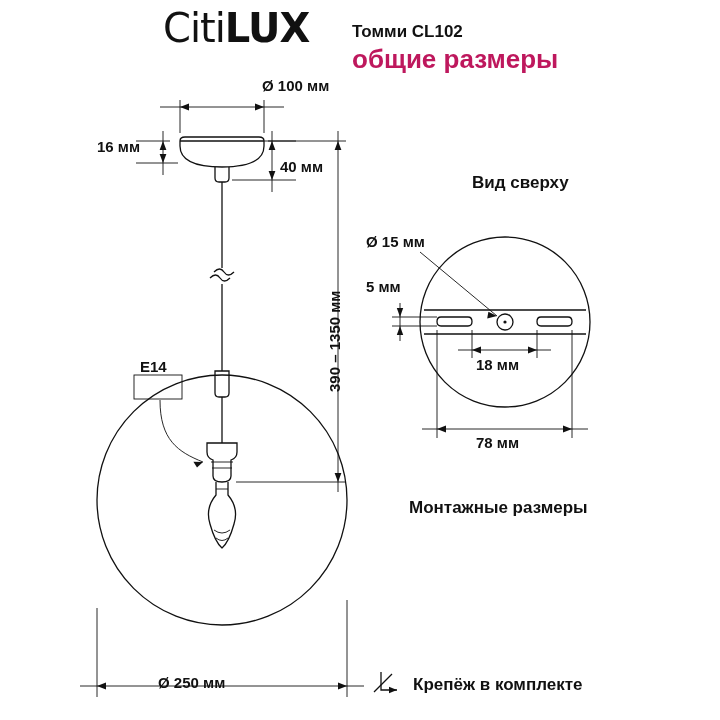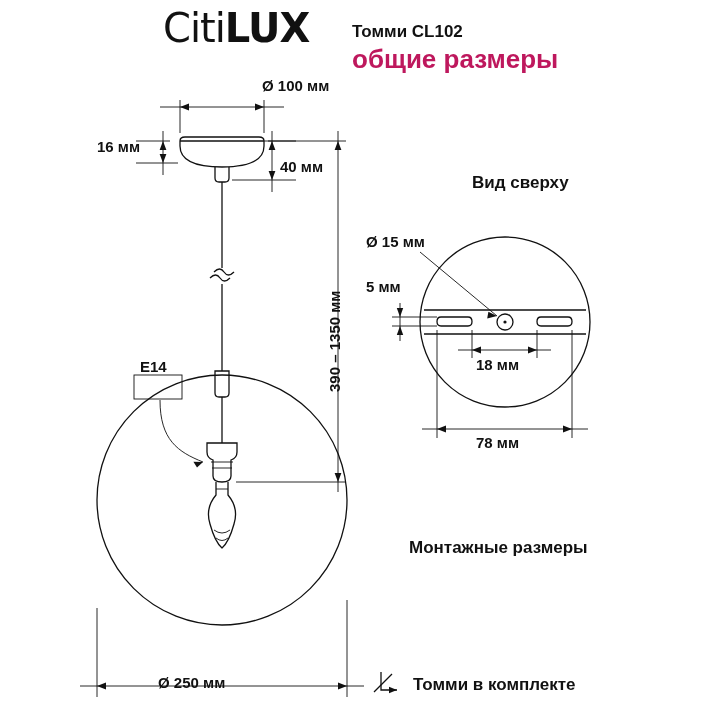--- a/index.html
+++ b/index.html
@@ -190,17 +190,17 @@
   <div class="abs dim" style="left:280px; top:158px;">40 мм</div>
   <div class="abs dim vert" style="left:326px; top:392px;">390 – 1350 мм</div>
   <div class="abs dim" style="left:140px; top:358px;">E14</div>
   <div class="abs dim" style="left:158px; top:674px;">Ø 250 мм</div>
 
   <div class="abs label" style="left:472px; top:173px;">Вид сверху</div>
   <div class="abs dim" style="left:366px; top:233px;">Ø 15 мм</div>
   <div class="abs dim" style="left:366px; top:278px;">5 мм</div>
   <div class="abs dim" style="left:476px; top:356px;">18 мм</div>
   <div class="abs dim" style="left:476px; top:434px;text-align:center;">78 мм</div>
-  <div class="abs label" style="left:409px; top:498px;margin-top:40px;">Монтажные размеры</div>
-
-  <div class="abs label" style="left:413px; top:675px;">Томми в комплекте</div>
+  <div class="abs label" style="left:409px; top:498px;">Монтажные размеры</div>
+
+  <div class="abs label" style="left:413px; top:675px;">Крепёж в комплекте</div>
 
 </div>
 
 </body></html>

